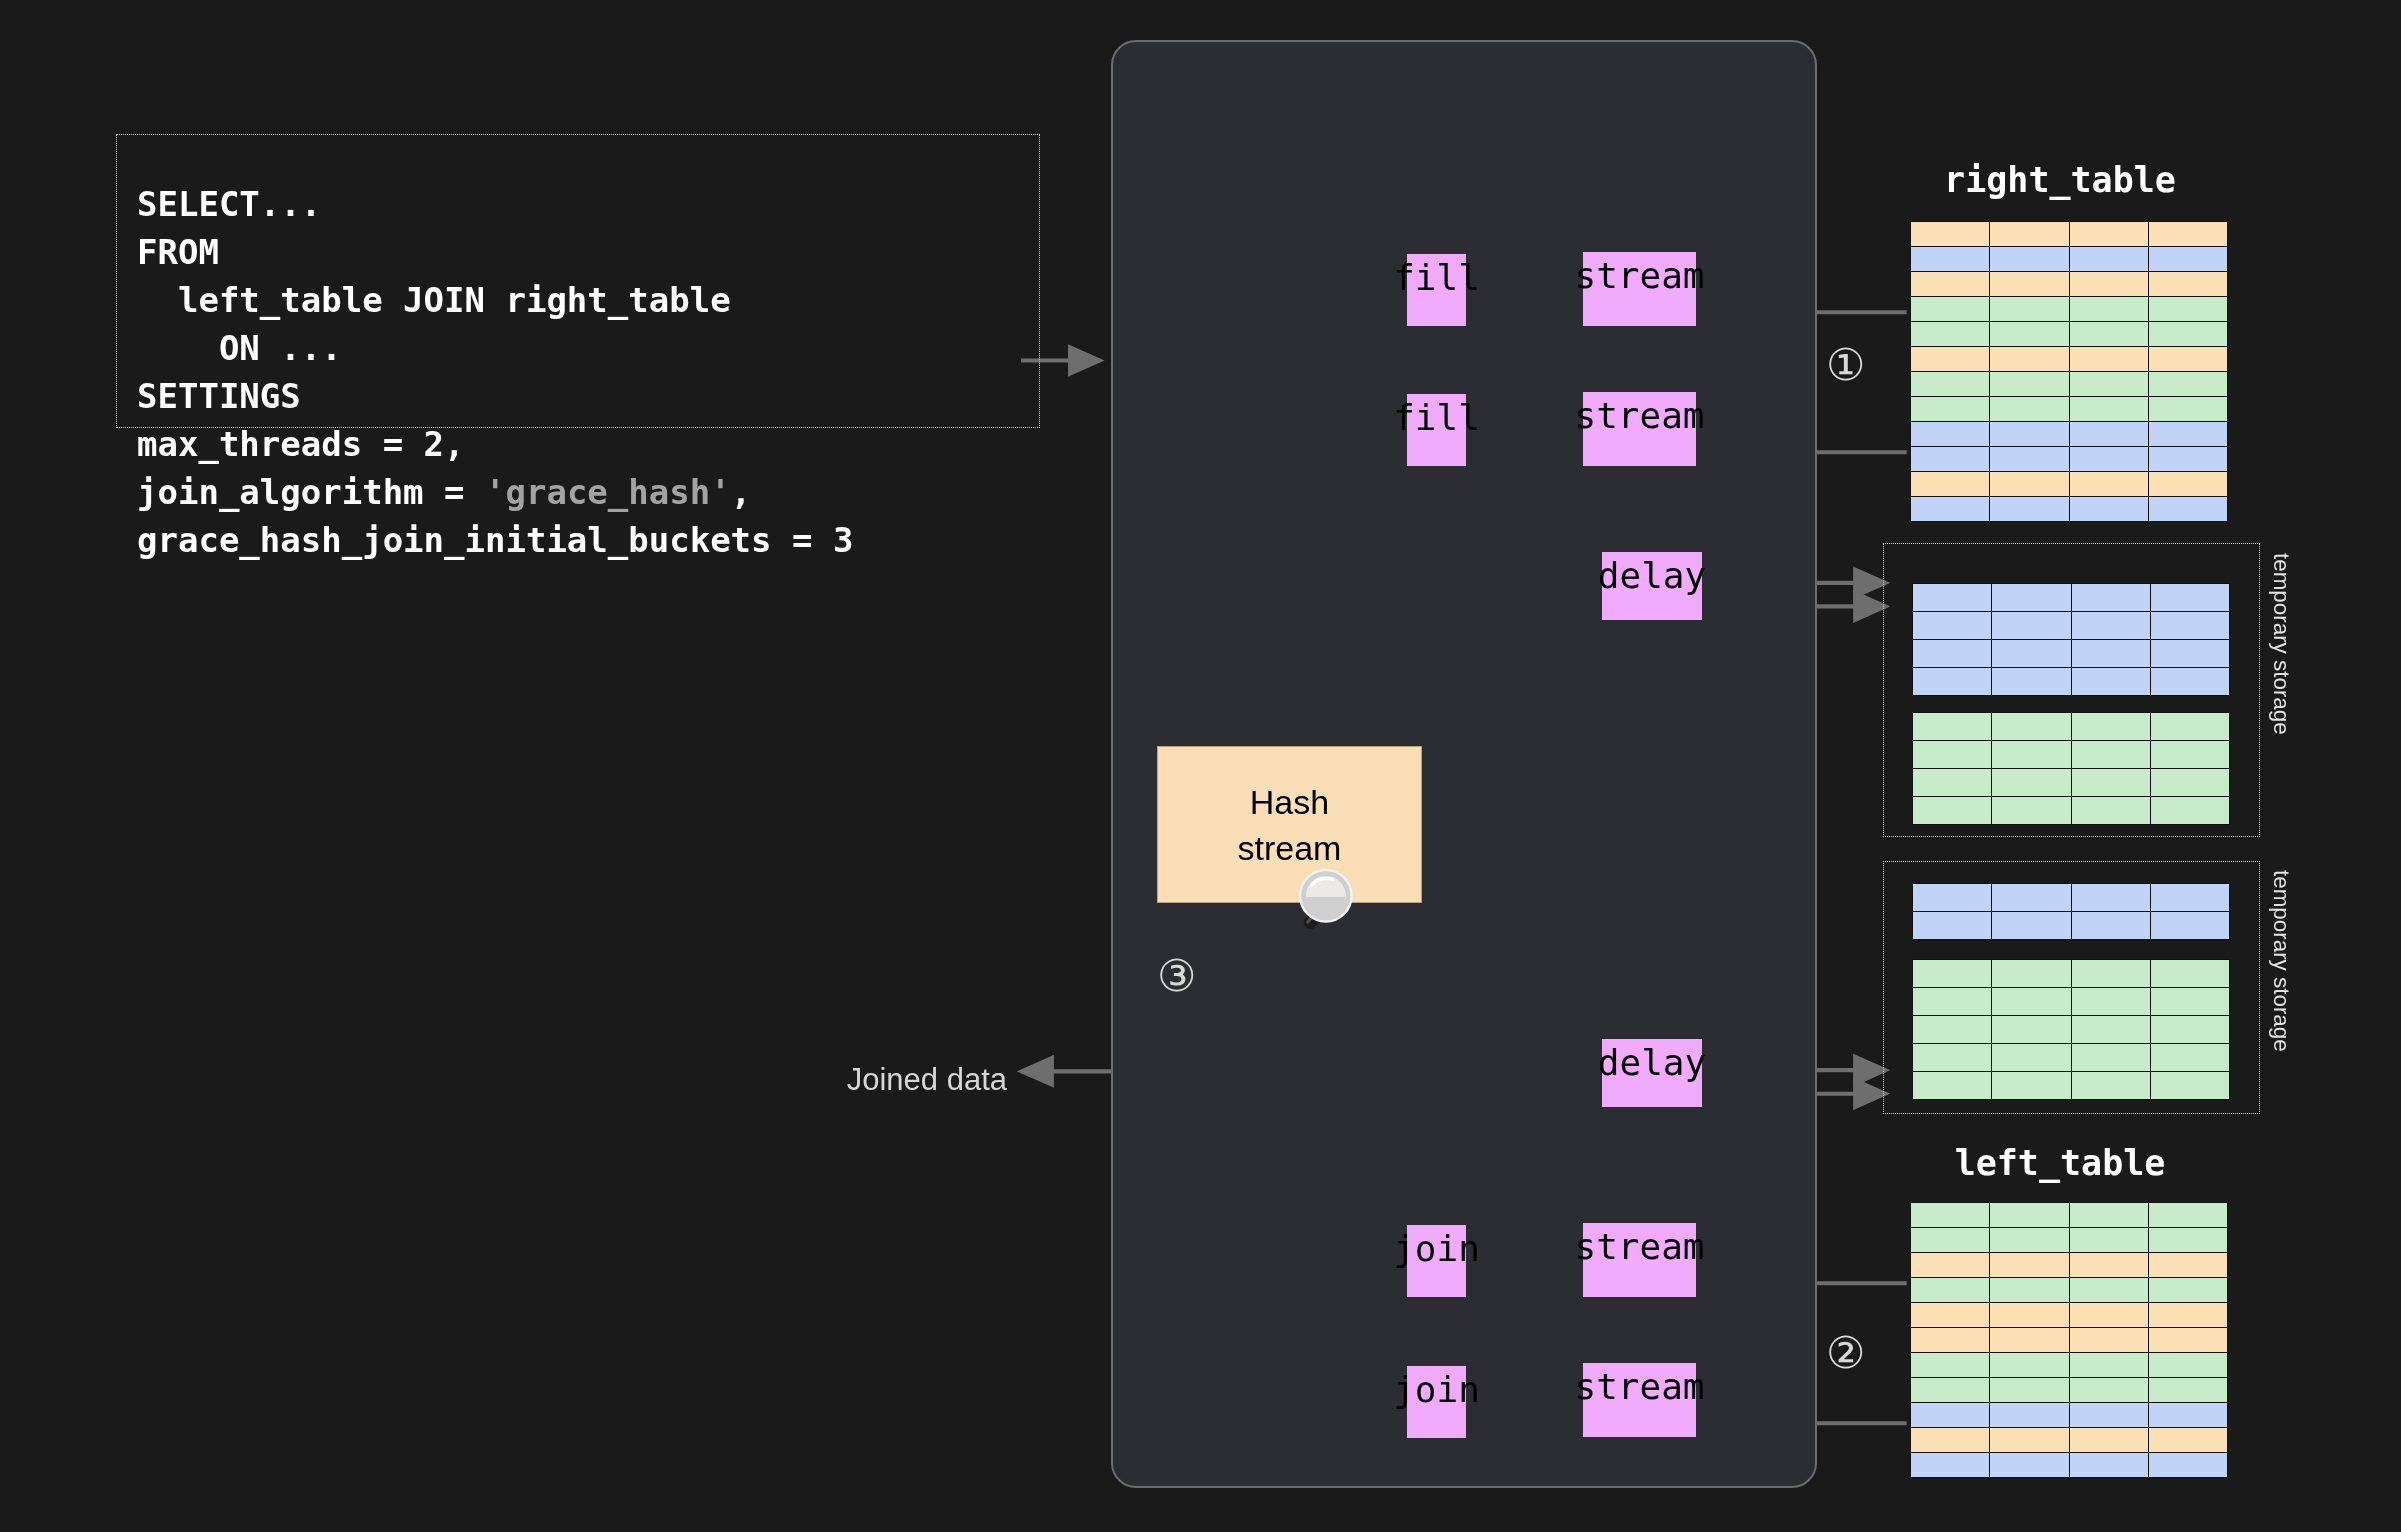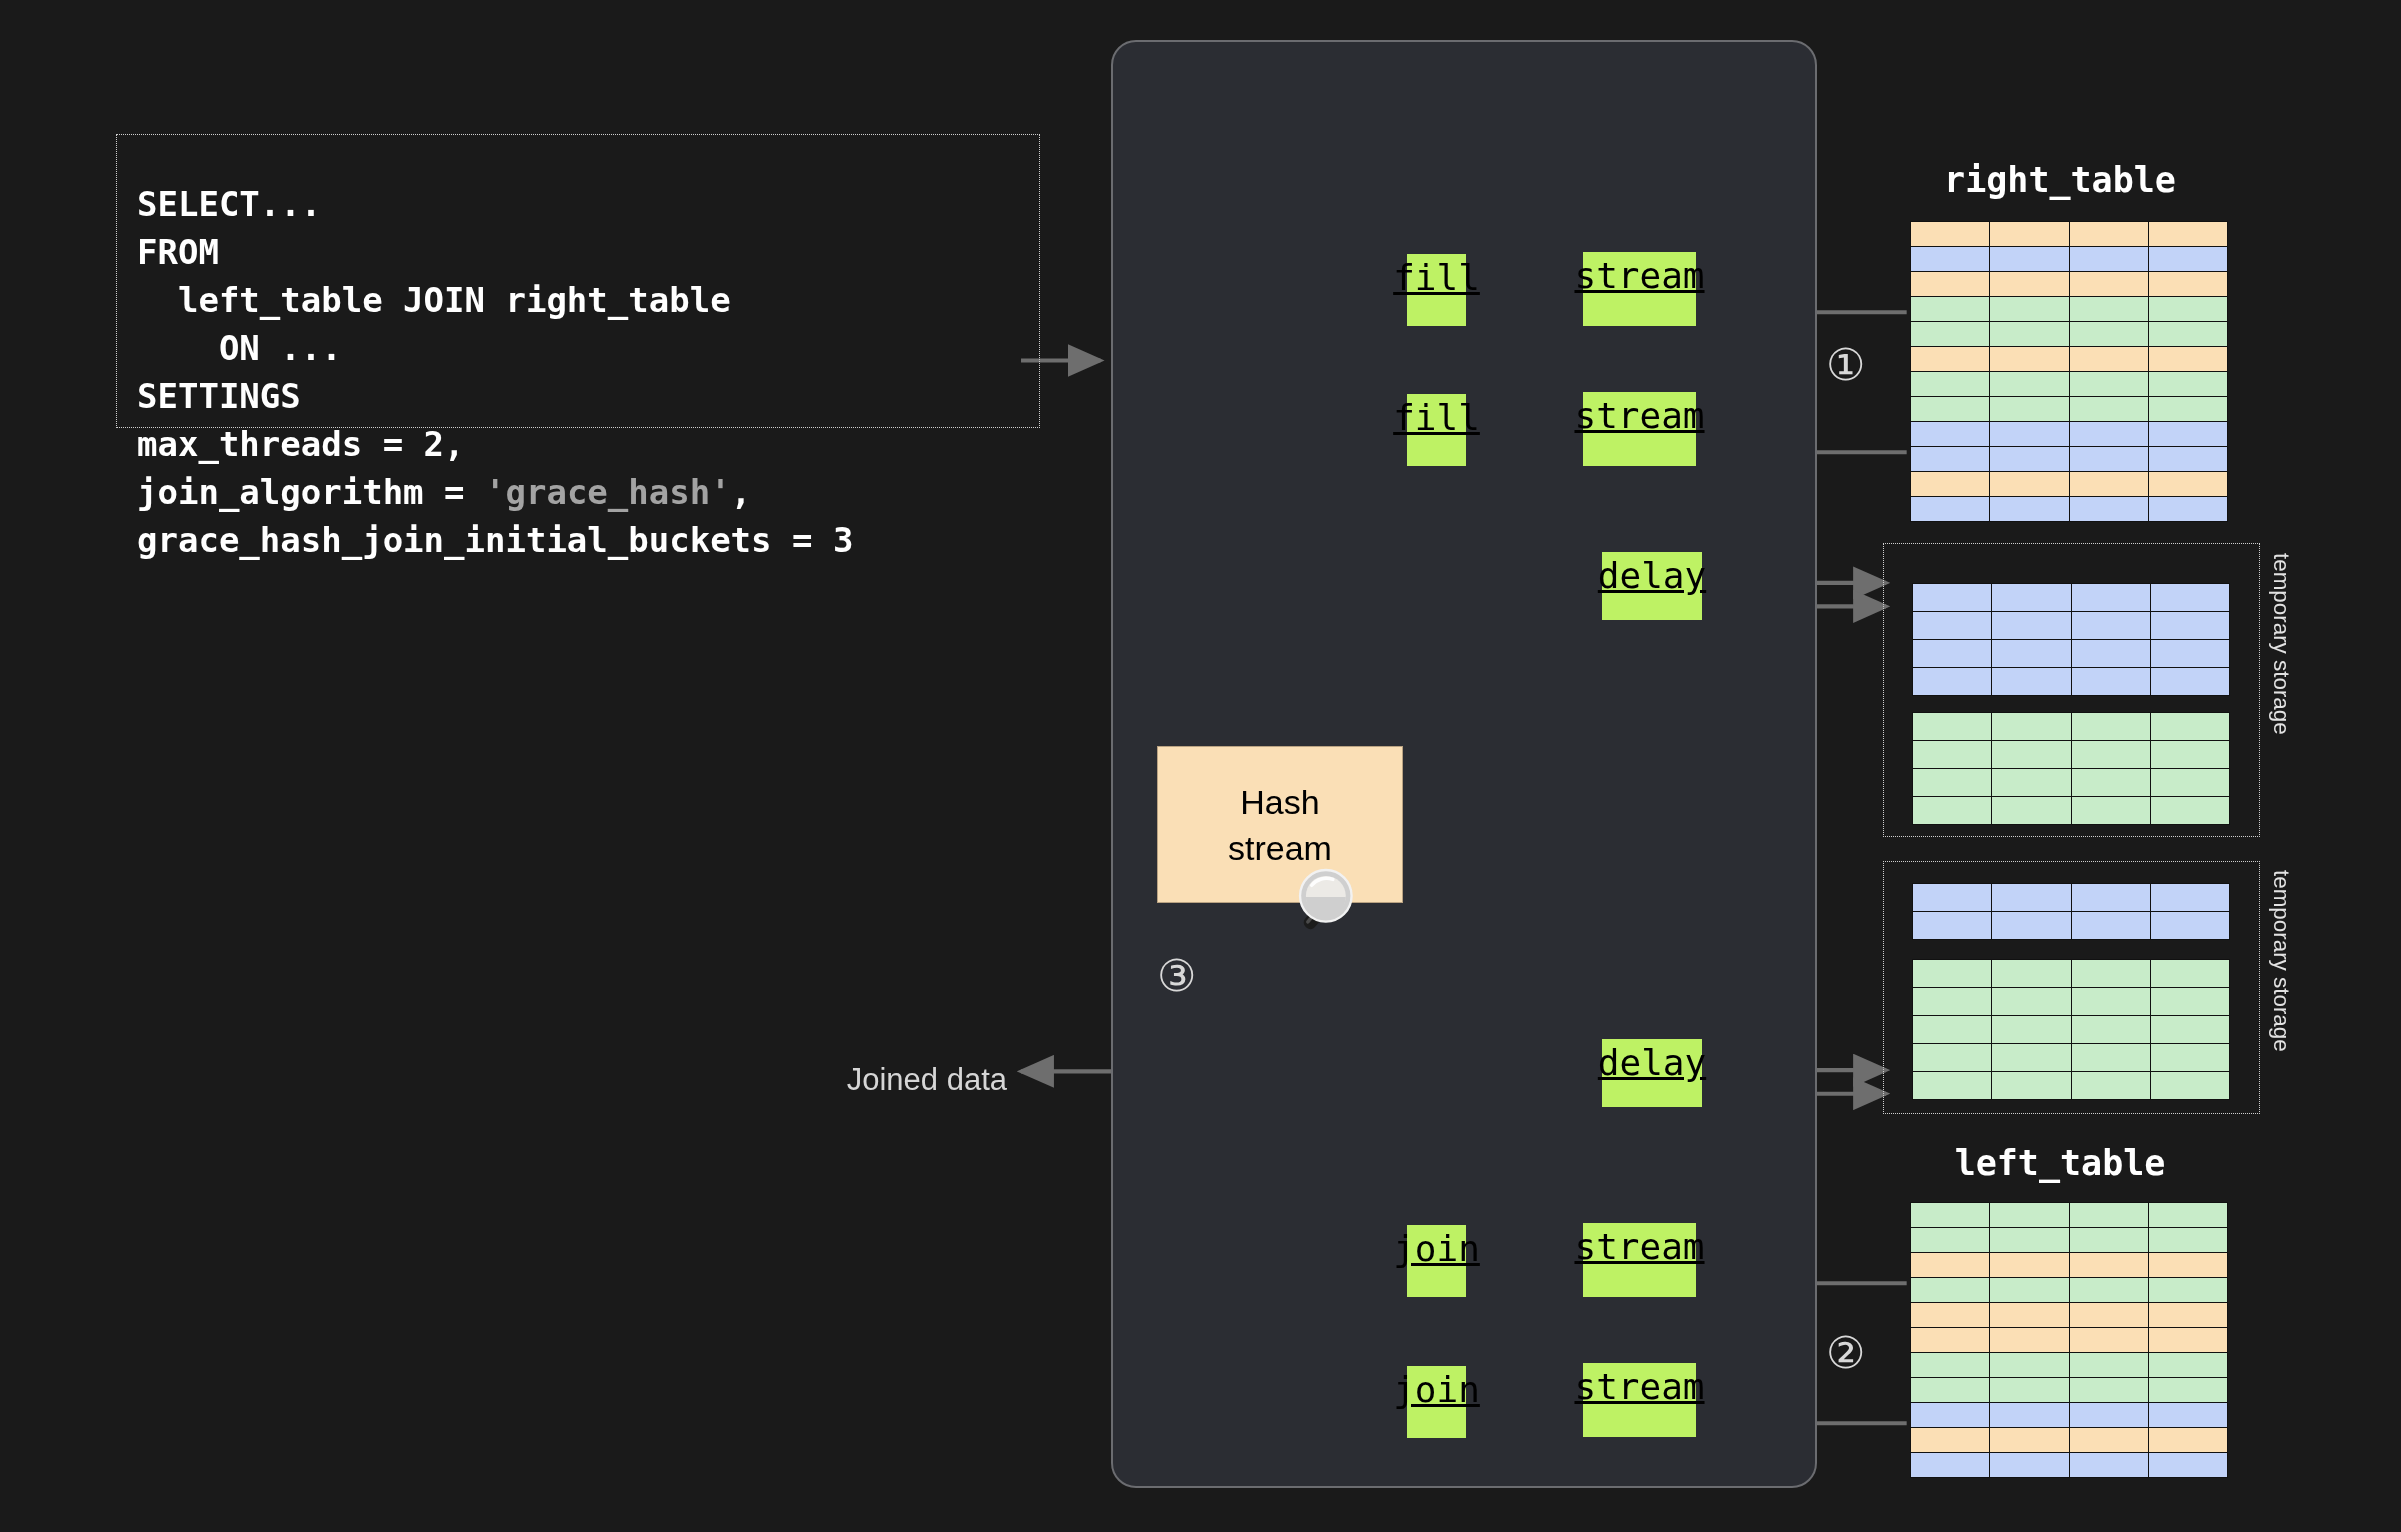--- a/index.html
+++ b/index.html
@@ -14,26 +14,26 @@
   #query-code{position:absolute;left:20px;top:10.6px;color:#ffffff;font-family:"DejaVu Sans Mono","Liberation Mono",monospace;
               font-size:34px;line-height:48px;font-weight:bold;white-space:pre;}
   .kw-str{color:#a3a3a3;}
 
   
   #pipeline{left:1111px;top:40px;width:706px;height:1448px;background:#2b2d33;border:2.9px solid #6b6c70;
             border-radius:25px;box-sizing:border-box;}
   #pipeline-title{left:1111px;top:118px;width:706px;text-align:center;color:#ffffff;font-size:48px;}
 
   
-  .chip{background:#bef264;color:#000;font-family:"DejaVu Sans Mono","Liberation Mono",monospace;
+  .chip{background:#f0abfc;color:#000;font-family:"DejaVu Sans Mono","Liberation Mono",monospace;
         font-size:36px;font-weight:500;display:flex;align-items:flex-start;justify-content:center;
-        line-height:44px;padding-top:2.4px;box-sizing:border-box;z-index:6;text-decoration:underline;}
-
-  
-  #hash-table{left:1157px;top:746px;width:246px;height:157px;background:#fadfb6;border:1.2px solid #b9a282;
+        line-height:44px;padding-top:2.4px;box-sizing:border-box;z-index:6;}
+
+  
+  #hash-table{left:1157px;top:746px;width:265px;height:157px;background:#fadfb6;border:1.2px solid #b9a282;
               box-sizing:border-box;display:flex;flex-direction:column;align-items:center;justify-content:center;
               color:#000;font-size:34px;line-height:46px;z-index:7;}
   #magnifier{left:1293px;top:863px;width:75px;height:75px;z-index:9;}
 
   
   .circnum{color:#d8d8d8;font-size:44px;line-height:1;z-index:8;}
 
   
   .tbl-title{color:#ffffff;font-family:"DejaVu Sans Mono","Liberation Mono",monospace;font-size:35px;font-weight:bold;text-align:center;}
   .vert-label{color:#e2e2e2;font-size:22.4px;writing-mode:vertical-rl;text-orientation:mixed;white-space:nowrap;}

